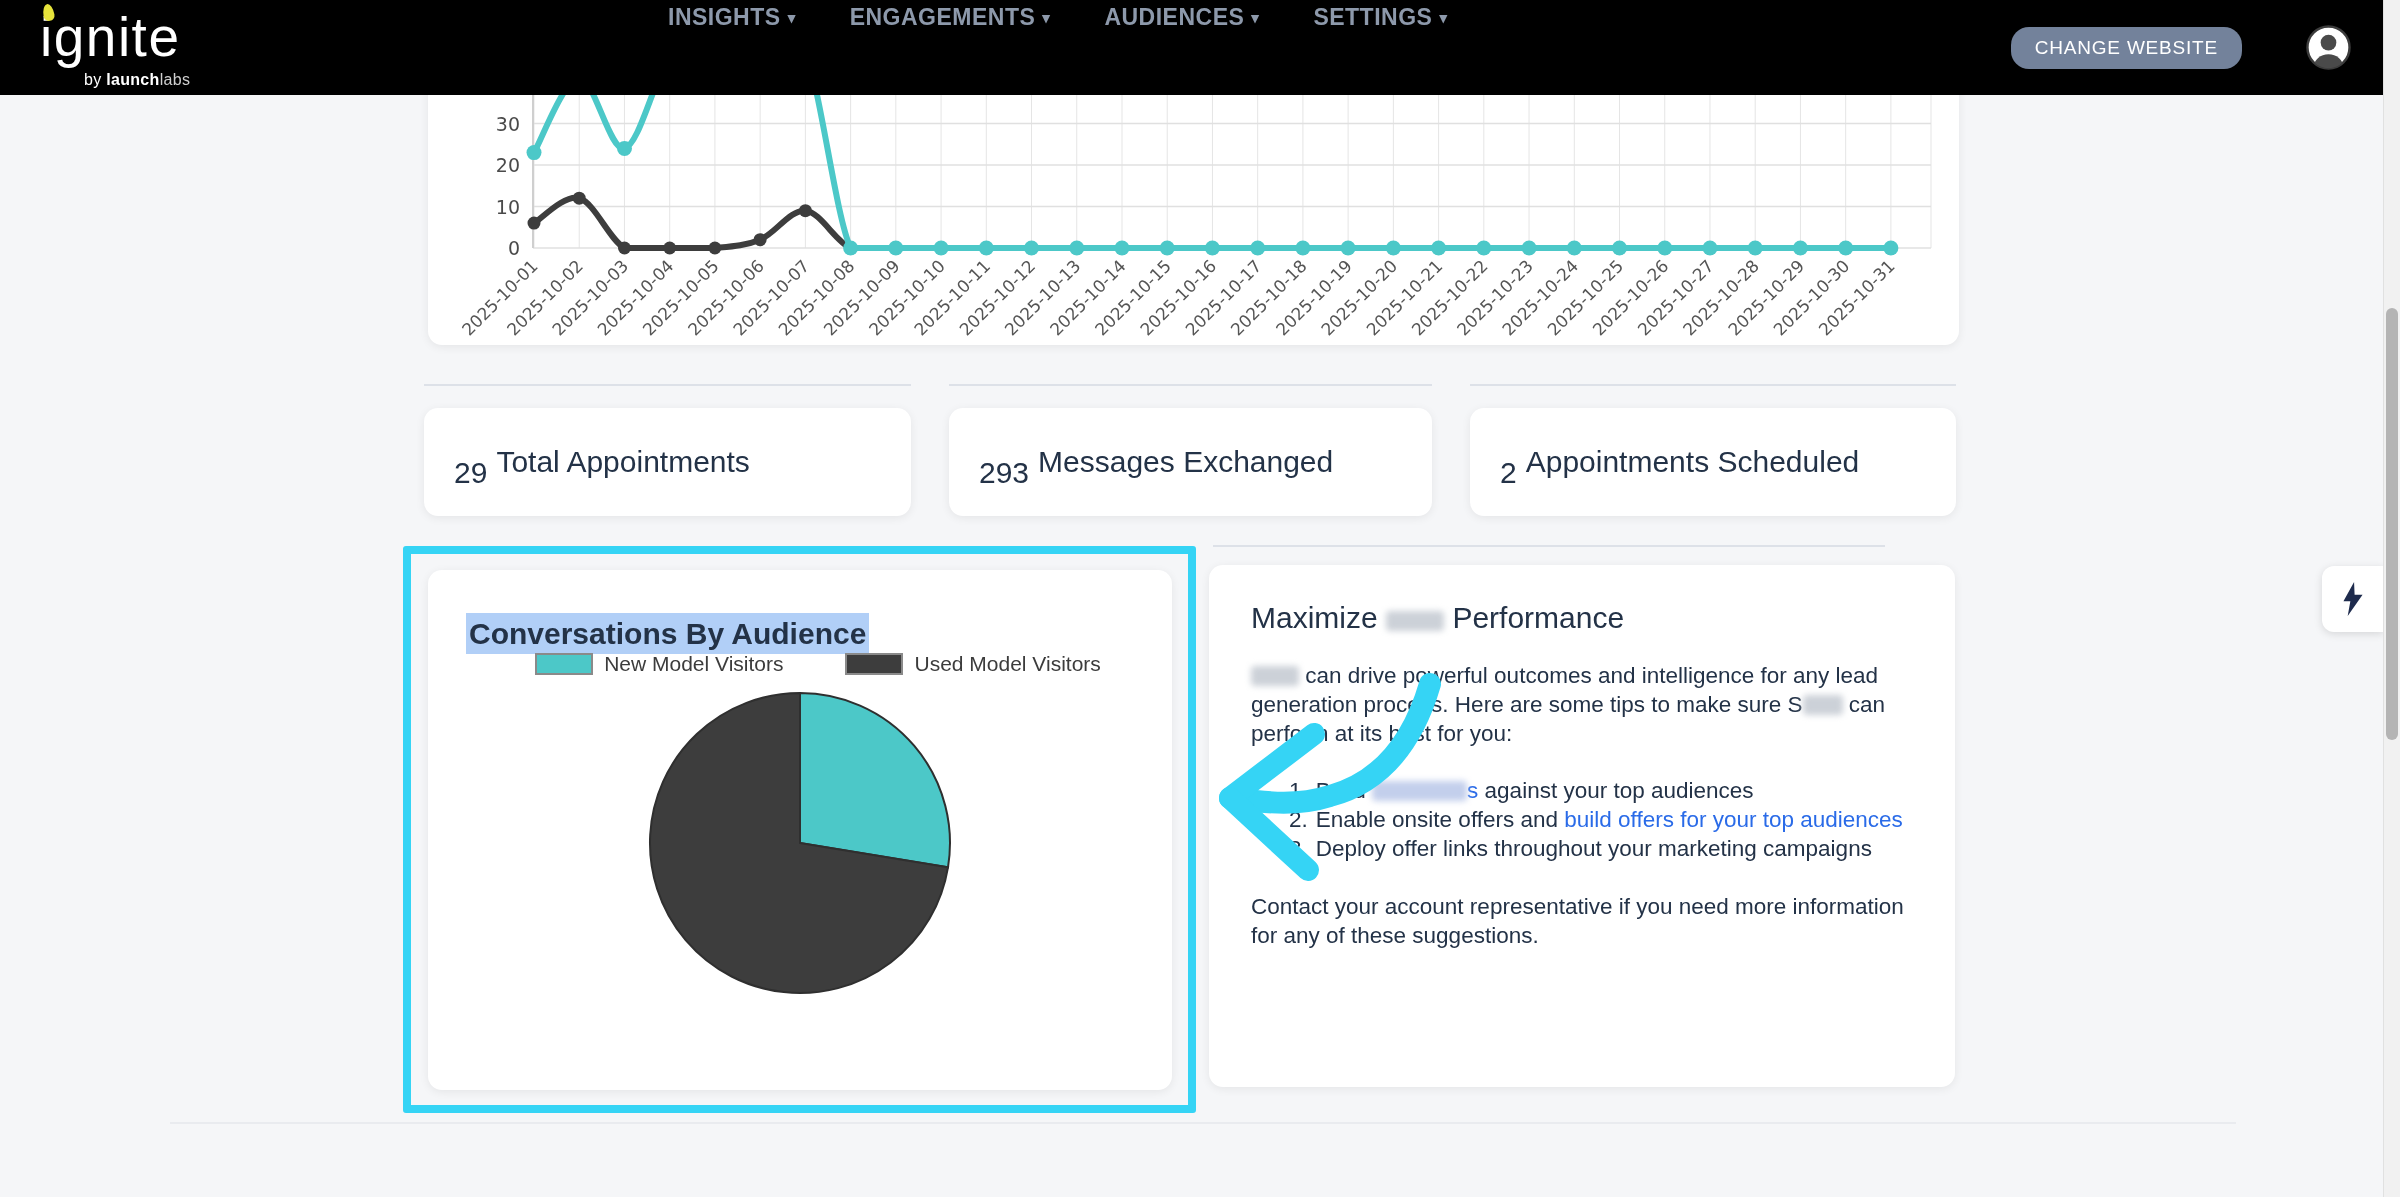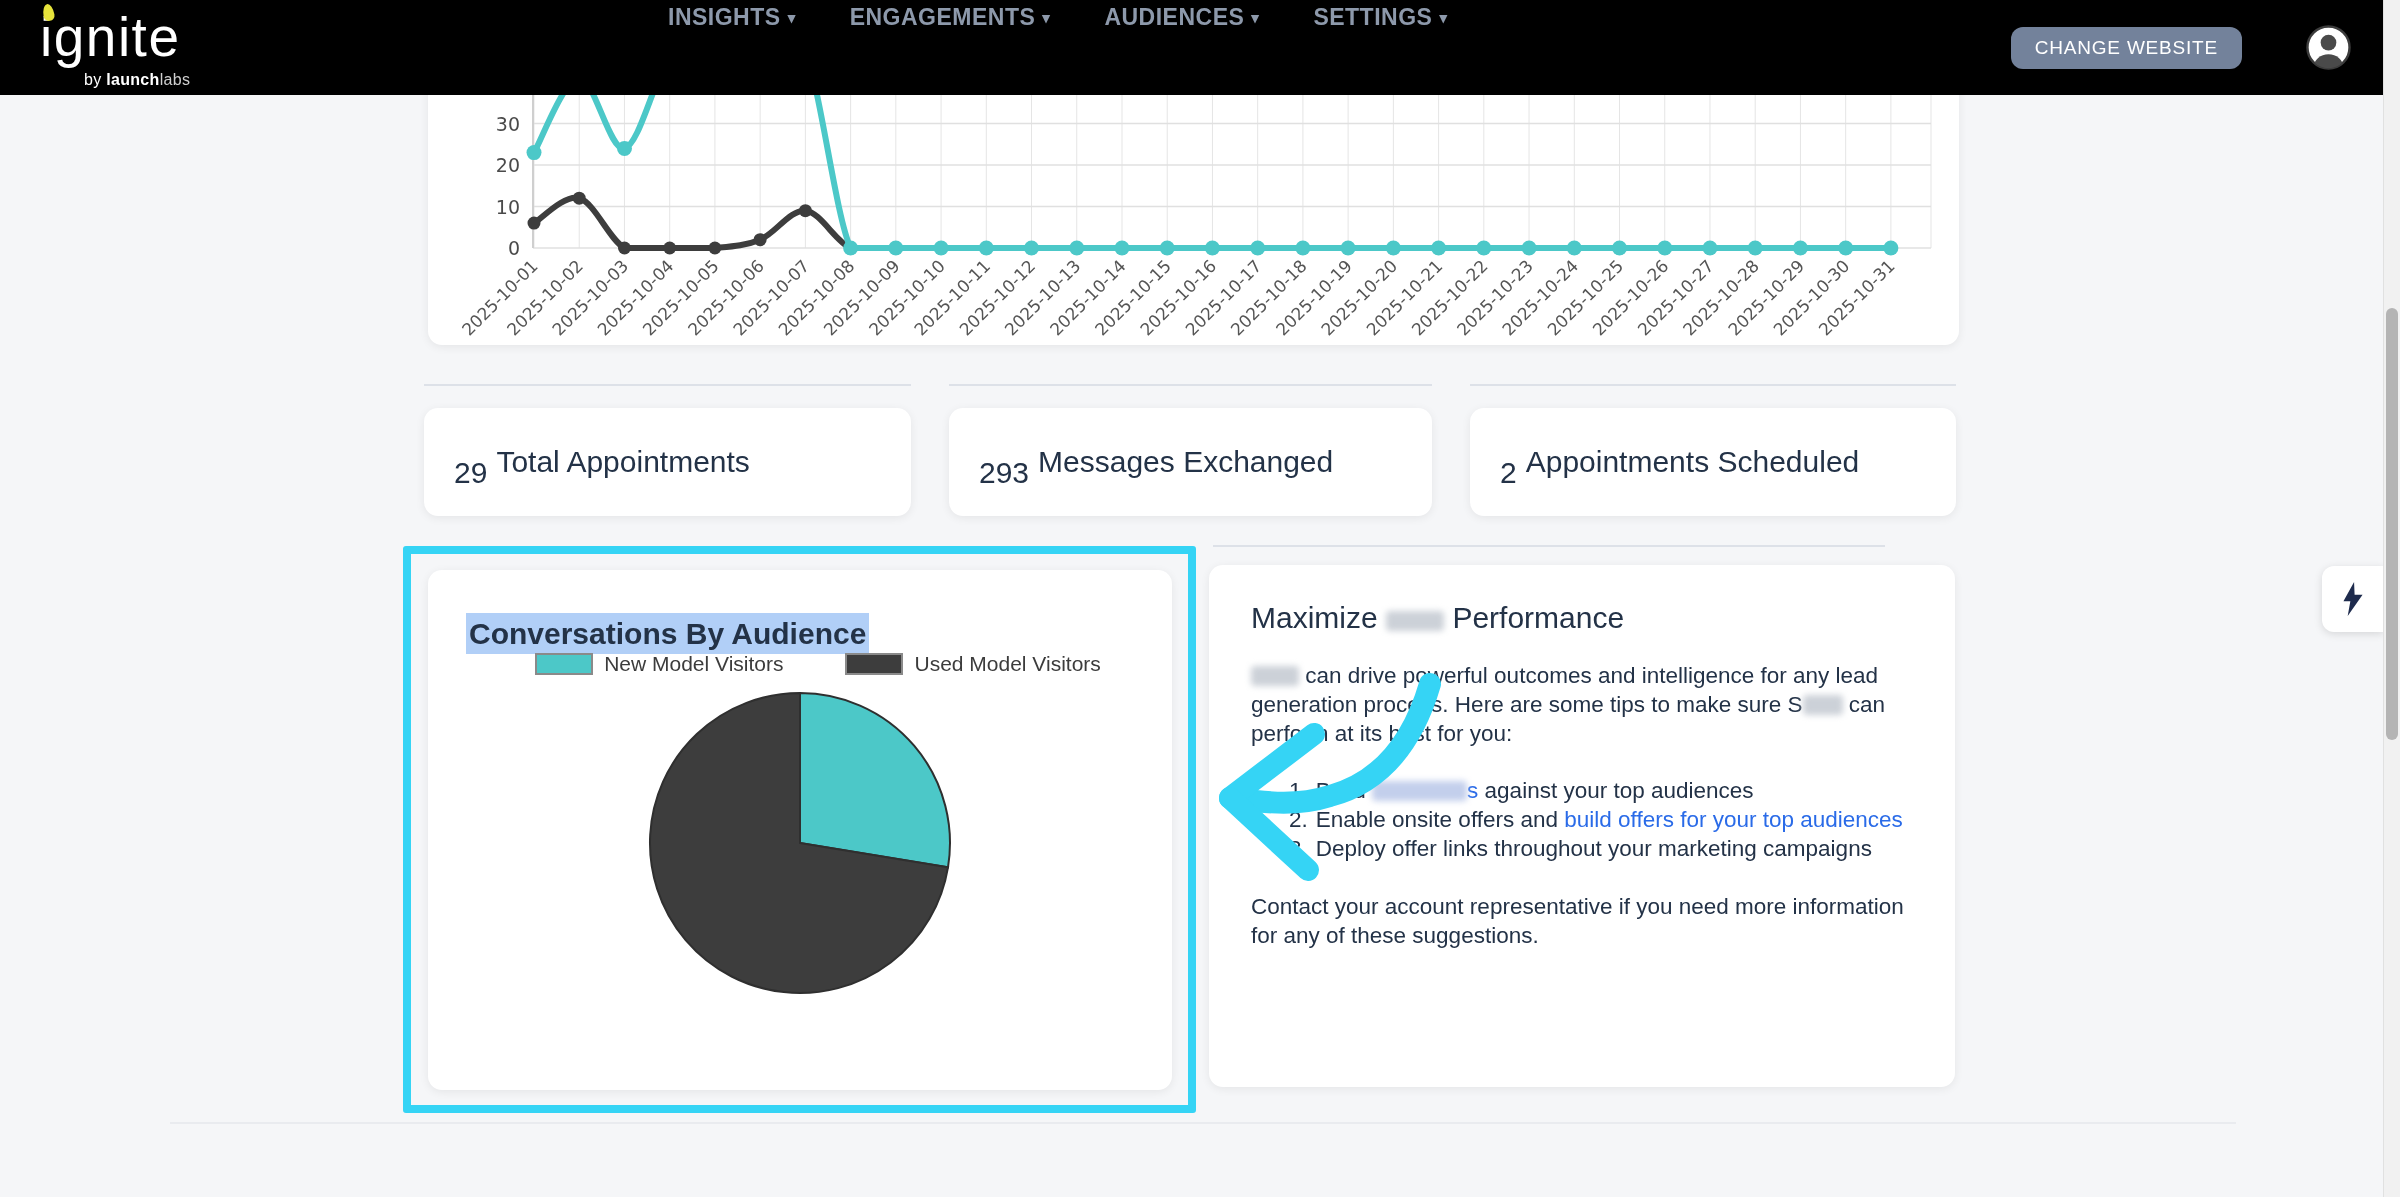--- a/index.html
+++ b/index.html
@@ -14,21 +14,21 @@
   .flame{position:absolute;left:3px;top:-6px;width:11px;height:17px;background:#e6e33b;
          border-radius:50% 50% 50% 50%/68% 68% 32% 32%;transform:rotate(-10deg);}
   .logo-sub{color:#fff;font-size:16px;margin-top:7px;padding-left:44px;letter-spacing:.3px;}
   .logo-sub .bold{font-weight:700;}
   .logo-sub .light{color:#cfcfcf;}
   .nav-links{position:absolute;left:668px;top:4px;height:95px;display:flex;gap:54px;align-items:flex-start;}
   .nav-link{color:var(--nav-link,#8d99ab);font-size:23px;font-weight:700;letter-spacing:.5px;cursor:pointer;white-space:nowrap;}
   .nav-link .caret{font-size:15px;margin-left:7px;vertical-align:2px;}
   .change-website{position:absolute;right:158px;top:27px;height:42px;padding:0 24px;
        background:var(--button-gray,#73829b);color:#fff;font-size:19px;font-weight:500;
-       letter-spacing:.8px;border:none;border-radius:12px;font-family:inherit;cursor:pointer;}
+       letter-spacing:.8px;border:none;border-radius:18px;font-family:inherit;cursor:pointer;}
   .avatar{position:absolute;right:48px;top:24px;width:47px;height:47px;cursor:pointer;}
 
   
   .sb-track{position:absolute;right:0;top:0;width:16px;height:100%;background:#f1f1f1;border-left:1px solid #e1e1e1;z-index:30;}
   .sb-thumb{position:absolute;right:2px;top:308px;width:12px;height:432px;background:#b4b4b4;border-radius:6px;}
 
   
   .card{position:absolute;background:#fff;border-radius:14px;box-shadow:0 2px 10px rgba(0,0,0,.07);}
   .chart-card{left:428px;top:0;width:1531px;height:345px;border-radius:0 0 14px 14px;overflow:hidden;z-index:1;}
   .chart-card svg{position:absolute;left:0;top:0;}

